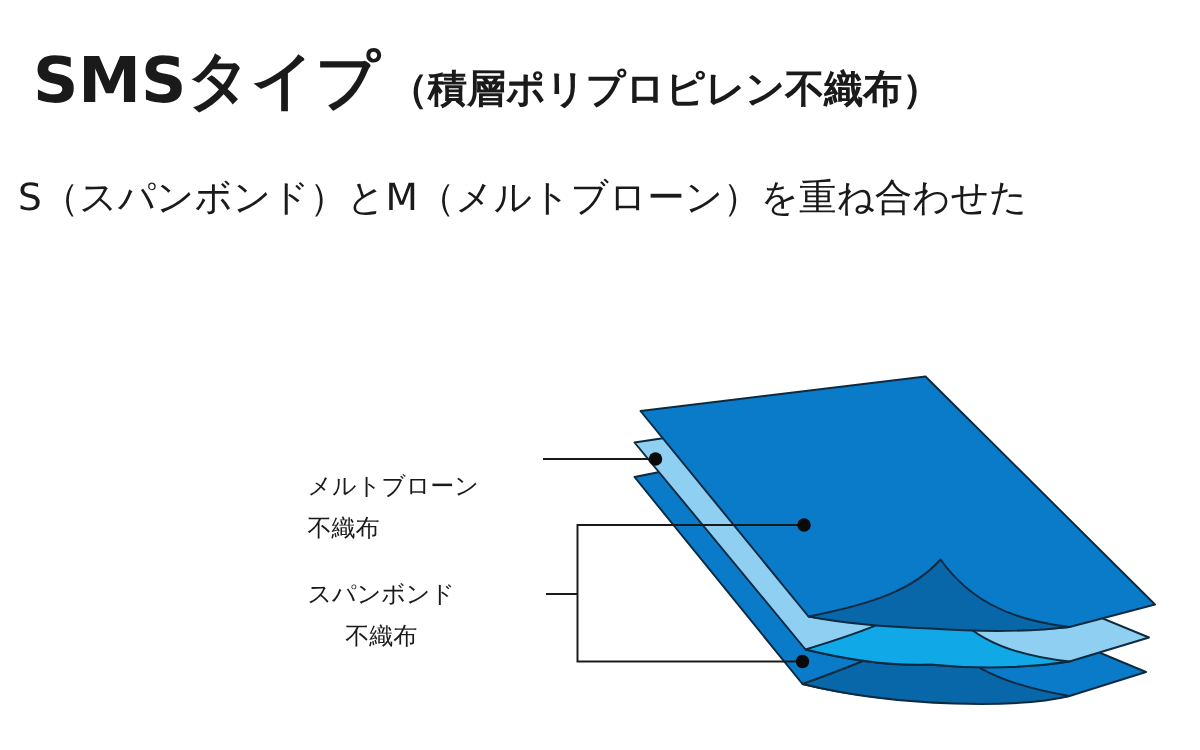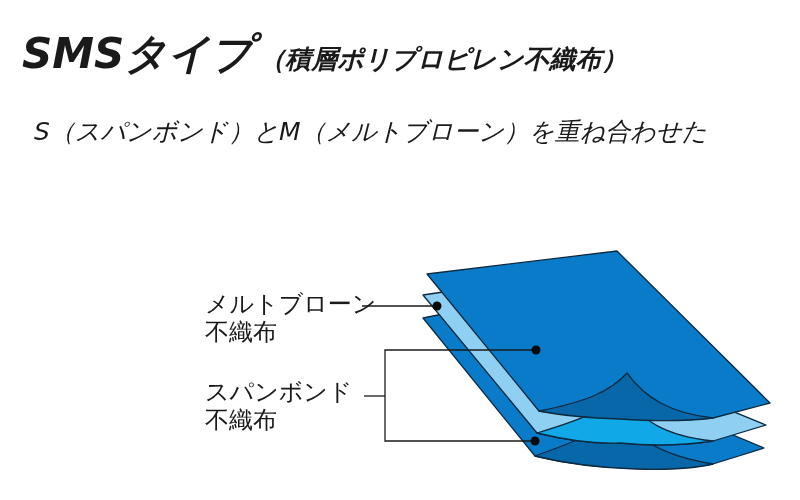--- a/index.html
+++ b/index.html
@@ -1,25 +1,25 @@
 <!DOCTYPE html>
 <html><head>
   <meta charset="utf-8">
   <style>
     html, body { margin: 0; padding: 0; background: #ffffff; }
     body { width: 800px; height: 500px; position: relative; overflow: hidden;
            font-family: "DejaVu Sans", "Liberation Sans", sans-serif; color: #1a1a1a; }
-    .title { position: absolute; left: 22px; top: 26px; white-space: nowrap; font-style: italic; }
+    .title { position: absolute; left: 22px; top: 26px; white-space: nowrap; }
     .title-main { font-size: 42px; font-weight: bold; letter-spacing: 0px; vertical-align: baseline; }
     .title-sub { font-size: 26px; font-weight: bold; margin-left: 6px; vertical-align: baseline; }
-    .desc { position: absolute; left: 34px; top: 108px; font-size: 25px; line-height: 48px; font-style: italic; }
+    .desc { position: absolute; left: 12px; top: 108px; font-size: 25px; line-height: 48px; }
     .desc div { white-space: nowrap; }
-    .label { position: absolute; font-size: 24px; line-height: 28px; white-space: nowrap; }
+    .label { position: absolute; font-size: 16px; line-height: 28px; white-space: nowrap; margin-top: 20px; }
     .lbl-melt { left: 205px; top: 290px; }
-    .lbl-span { left: 205px; top: 378px; }
+    .lbl-span { left: 205px; top: 362px; text-align: center; }
     svg.diagram { position: absolute; left: 0; top: 0; }
   </style>
 </head>
 <body>
 
 <div class="title">
   <span class="title-main">SMSタイプ</span><span class="title-sub">（積層ポリプロピレン不織布）</span>
 </div>
 
 <div class="desc">

